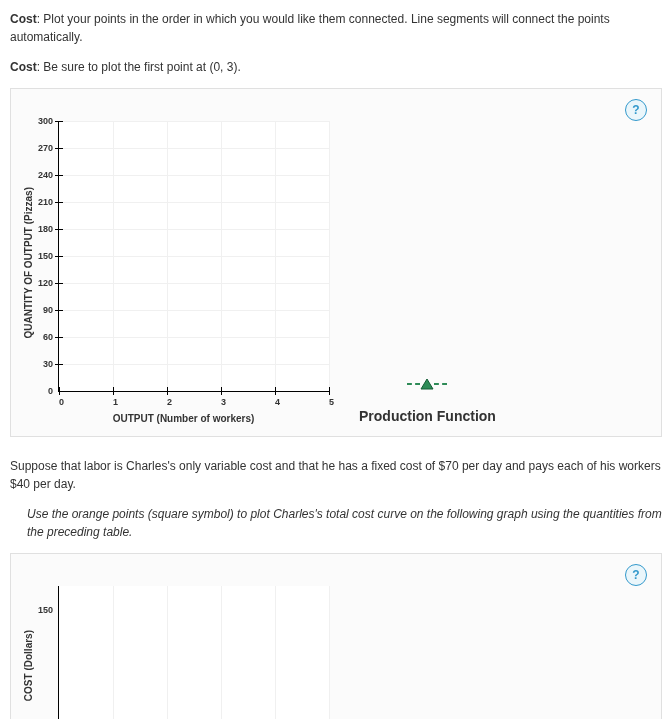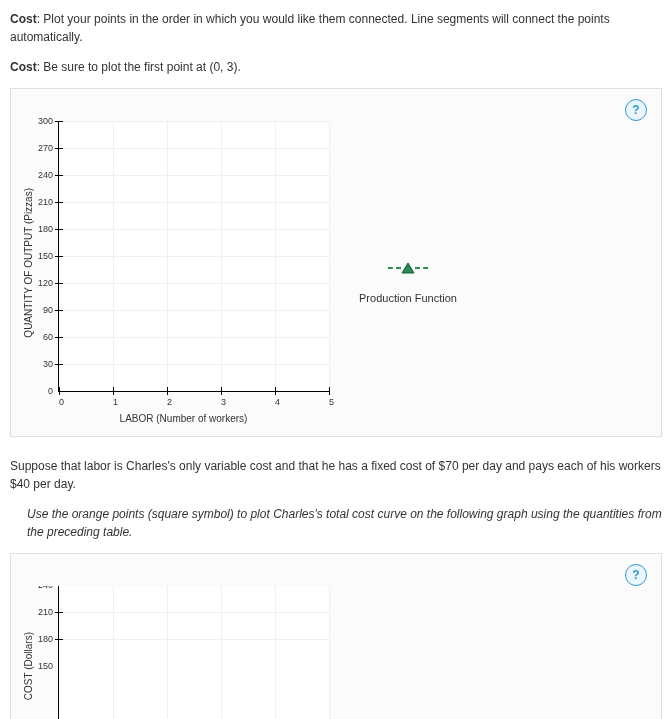--- a/index.html
+++ b/index.html
@@ -42,22 +42,23 @@
     font-size: 12px;
     font-weight: bold;
     display: flex;
     align-items: center;
     justify-content: center;
     cursor: pointer;
   }
   .chart-wrap {
     display: flex;
     flex-direction: row;
-    align-items: center;
+    align-items: flex-end;
     margin-top: 20px;
+    font-weight: bold;
   }
   .ylabel {
     writing-mode: vertical-rl;
     transform: rotate(180deg);
     font-size: 10px;
     color: #333;
     align-self: center;
     margin-right: 4px;
     margin-bottom: 20px;
   }
@@ -124,21 +125,21 @@
     transform: translateX(-50%);
   }
   .xlabel {
     font-size: 10px;
     margin-top: 6px;
     color: #333;
   }
   .legend {
     margin-left: 30px;
     margin-top: 20px;
-    font-size: 11px;
+    font-size: 14px;
   }
   .legend-marker {
     display: flex;
     justify-content: center;
     margin-bottom: 18px;
   }
   .legend-label {
     text-align: center;
   }
   .marker-triangle {
@@ -241,21 +242,21 @@
         </div>
       </div>
       <div class="x-ticks" style="width:270px;margin-left:auto;">
         <span class="tick">0</span>
         <span class="tick">1</span>
         <span class="tick">2</span>
         <span class="tick">3</span>
         <span class="tick">4</span>
         <span class="tick">5</span>
       </div>
-      <div class="xlabel">LABOR (Number of workers)</div>
+      <div class="xlabel">OUTPUT (Number of workers)</div>
     </div>
 
     <div class="legend">
       <div class="legend-marker">
         <div class="marker-triangle">
           <svg width="14" height="12" viewBox="0 0 14 12">
               <polygon points="7,1 13,11 1,11" fill="#2e8b57" stroke="#145c36" stroke-width="1"></polygon>
             </svg>
         </div>
       </div>

